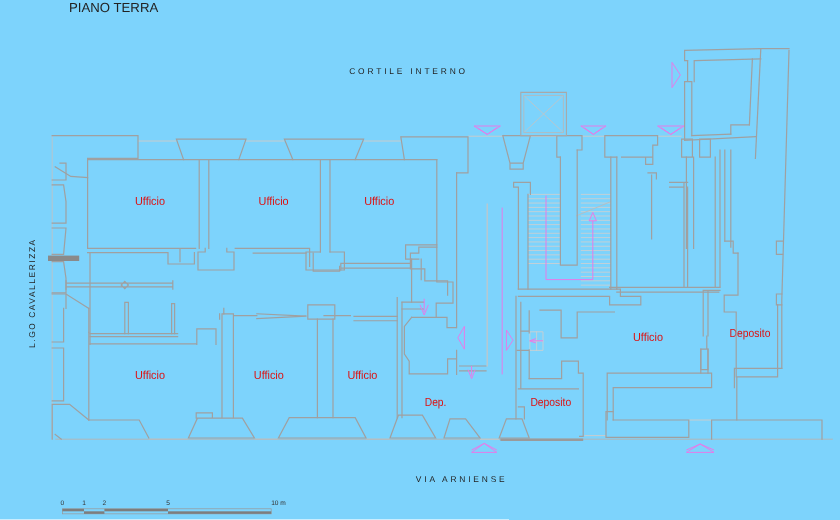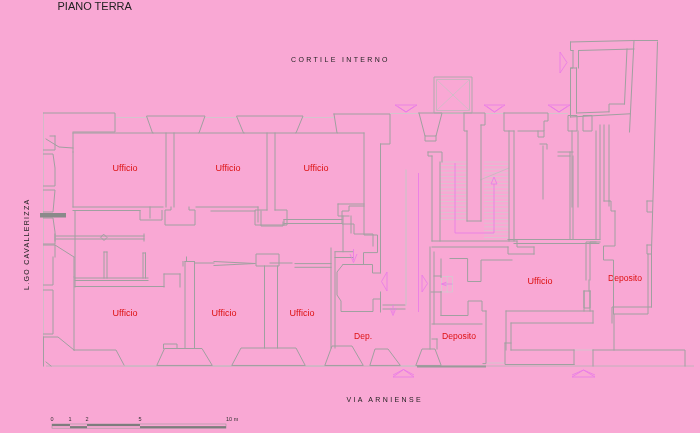--- a/index.html
+++ b/index.html
@@ -1,16 +1,16 @@
 <!DOCTYPE html>
 <html><head>
 <meta charset="utf-8">
 <style>
   html,body{margin:0;padding:0;background:#fff;}
-  #page{position:relative;width:700px;height:433px;background:#f9a8d4;overflow:hidden;
+  #page{position:relative;width:700px;height:433px;background:#7dd3fc;overflow:hidden;
         font-family:"Liberation Sans", sans-serif;}
   svg{position:absolute;left:0;top:0;}
   text{font-family:"Liberation Sans", sans-serif;}
 </style>
 </head>
 <body>
 <div id="page">
 <svg width="700" height="433" viewBox="0 0 700 433">
 
 <text x="57.5" y="10" font-size="11" fill="#222">PIANO TERRA</text>

